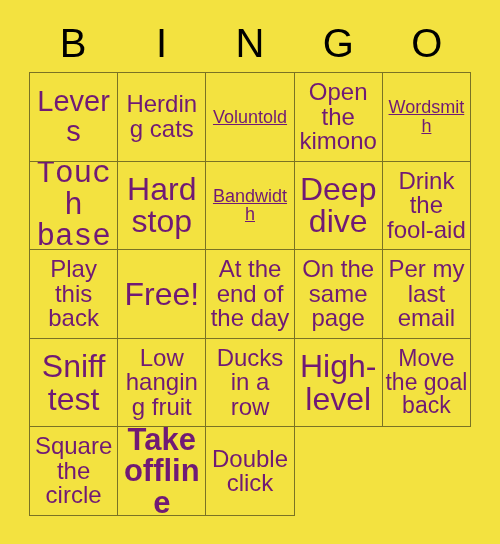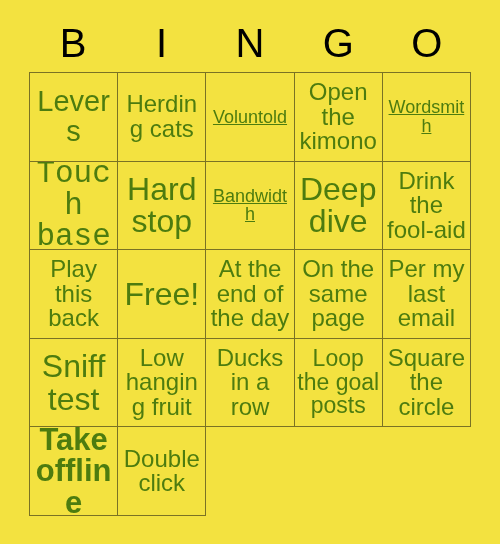--- a/index.html
+++ b/index.html
@@ -52,21 +52,21 @@
     background: #f3e240;
   }
   .cell {
     border-right: 1px solid #7a7224;
     border-bottom: 1px solid #7a7224;
     box-sizing: border-box;
     display: flex;
     align-items: center;
     justify-content: center;
     text-align: center;
-    color: #4d7c0f;
+    color: #701a75;
     padding: 1px 2px;
     overflow: hidden;
     background: #f3e240;
   }
   .cell .cell-text {
     display: block;
     width: 100%;
     line-height: 1.02;
     word-wrap: break-word;
     hyphens: none;
@@ -143,22 +143,25 @@
     <div class="cell fs-xl">
         <span class="cell-text">Sniff test</span>
       </div>
     <div class="cell fs-md">
         <span class="cell-text">Low hanging fruit</span>
       </div>
     <div class="cell fs-md">
         <span class="cell-text">Ducks in a row</span>
       </div>
 
+    <div class="cell fs-xl">
+        <span class="cell-text">High-level</span>
+      </div>
     <div class="cell fs-md">
-        <span class="cell-text" style="font-size: 23px;">Loop the goal posts</span>
+        <span class="cell-text" style="font-size: 23px;">Move the goal back</span>
       </div>
     <div class="cell fs-md">
         <span class="cell-text">Square the circle</span>
       </div>
     <div class="cell fs-xl">
         <span class="cell-text" style="font-size: 31px; font-weight: bold;">Take offline</span>
       </div>
     <div class="cell fs-md">
         <span class="cell-text">Double click</span>
       </div>

